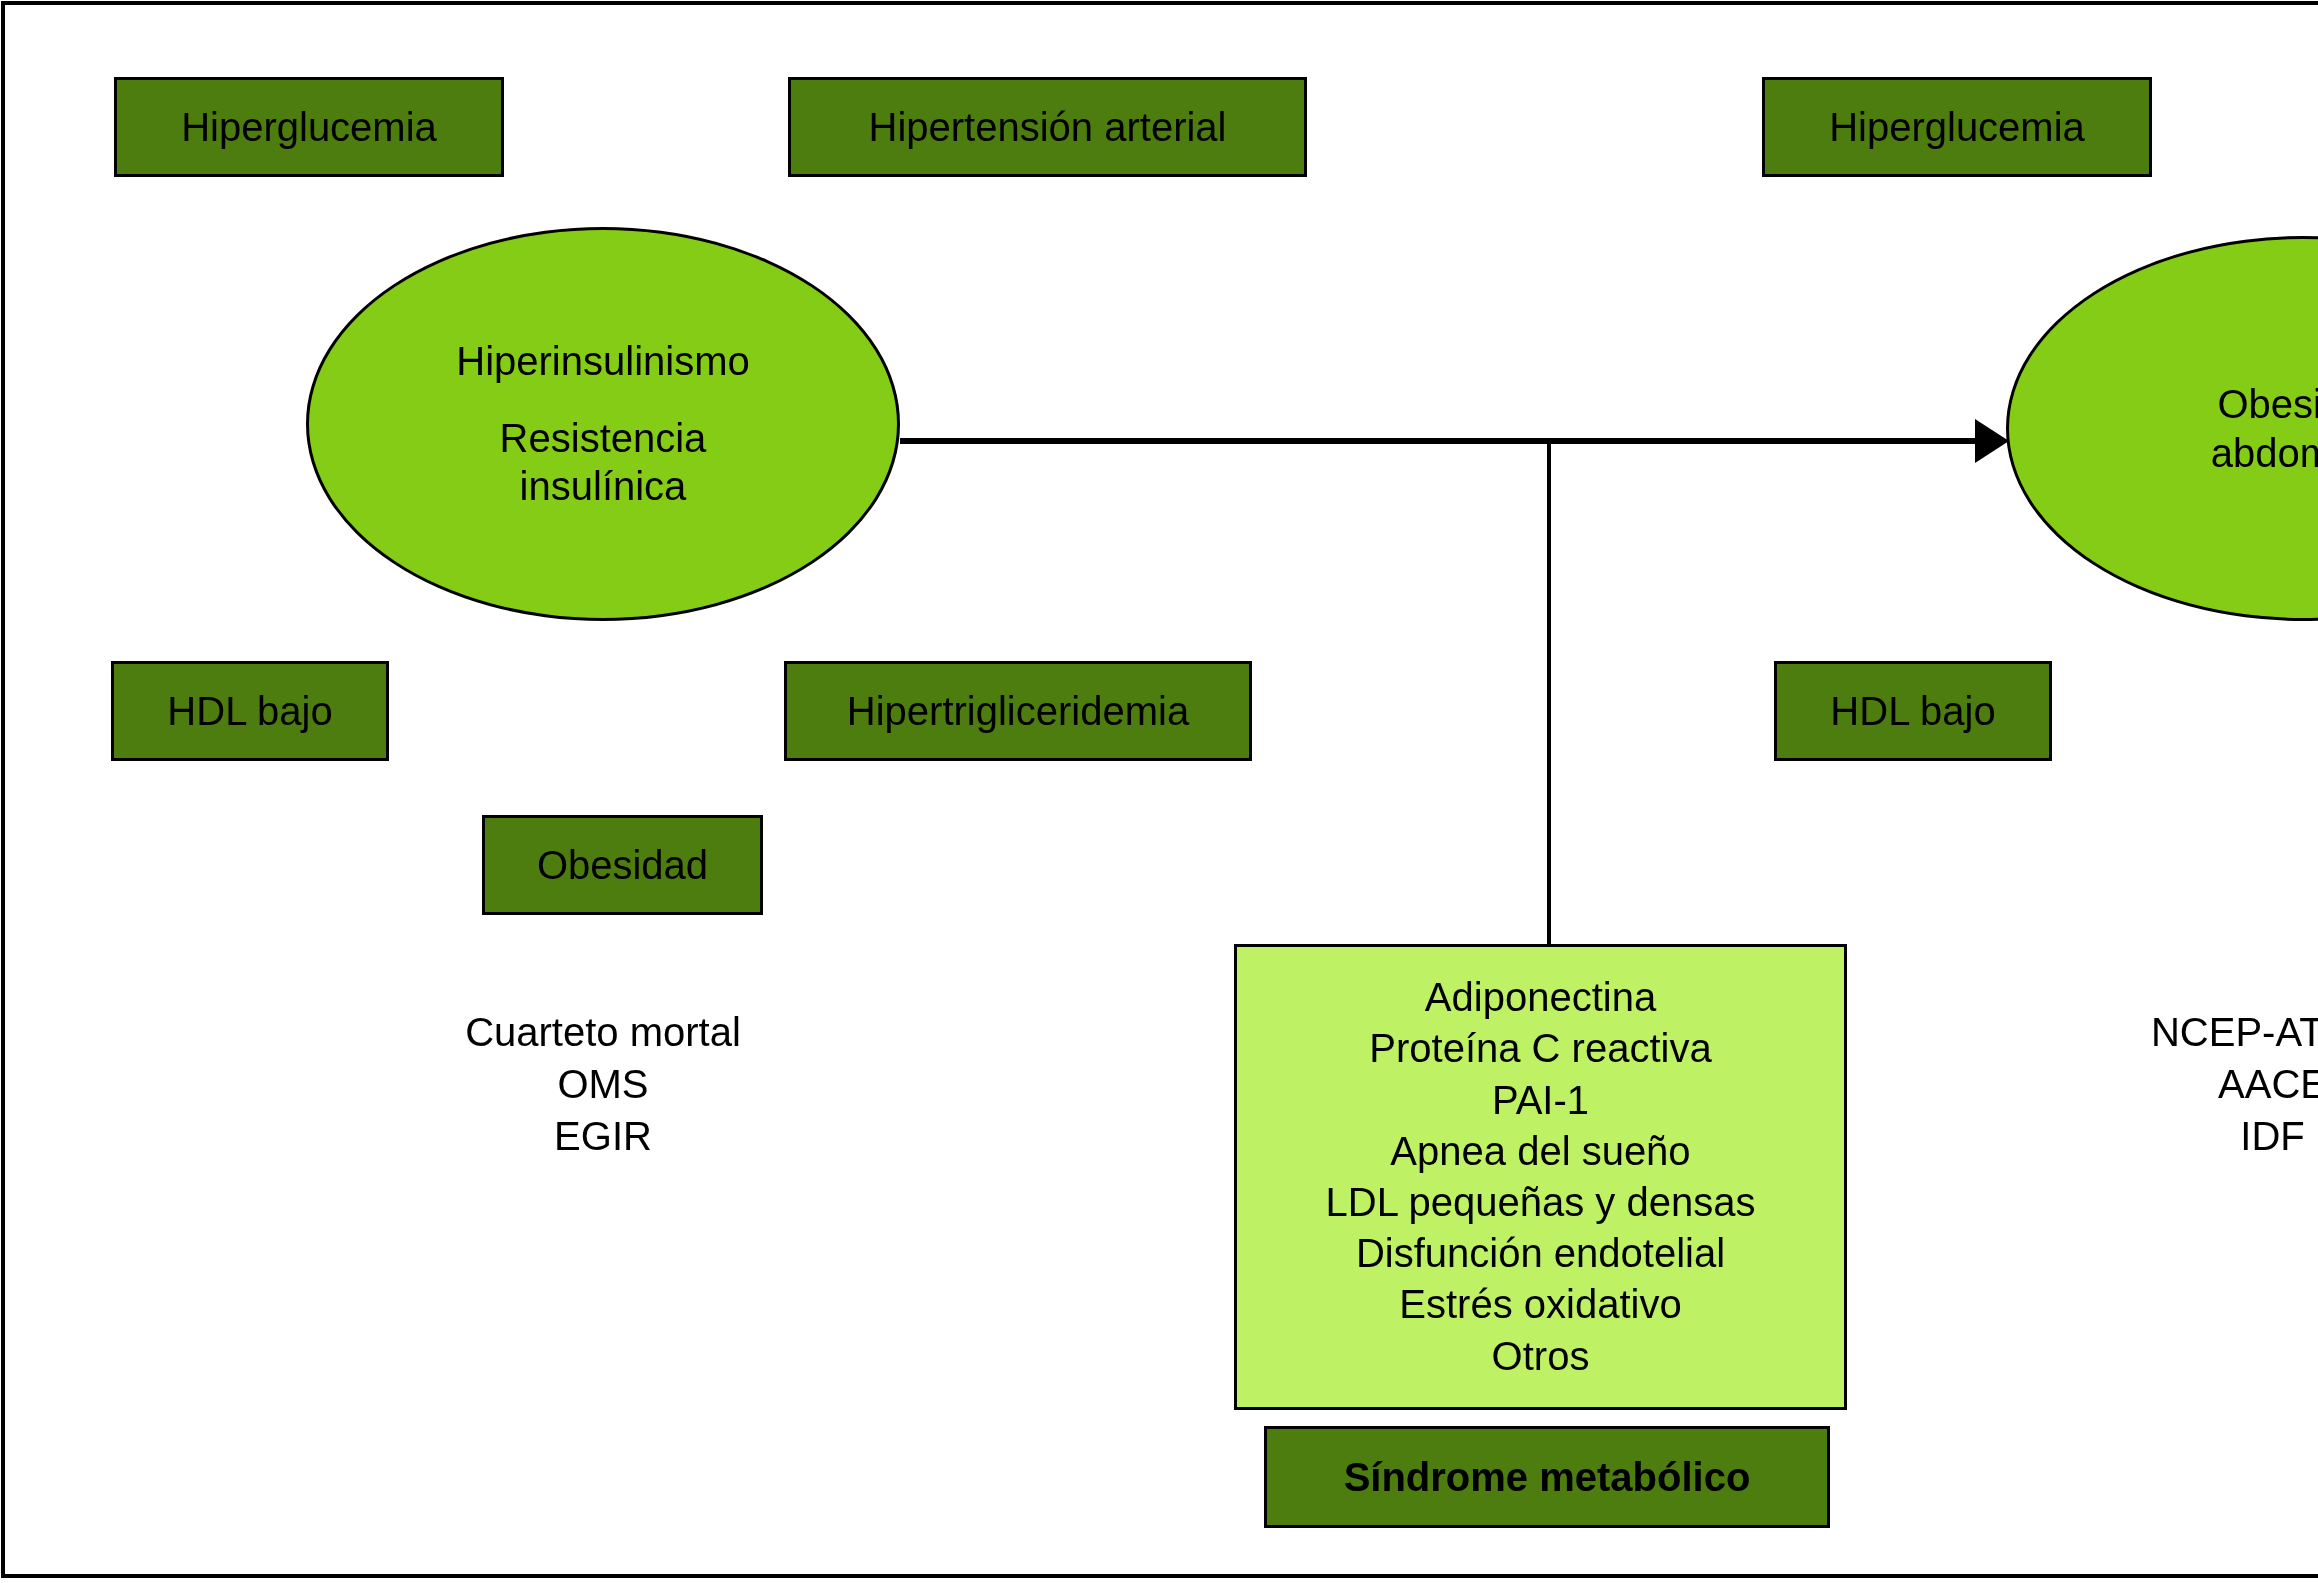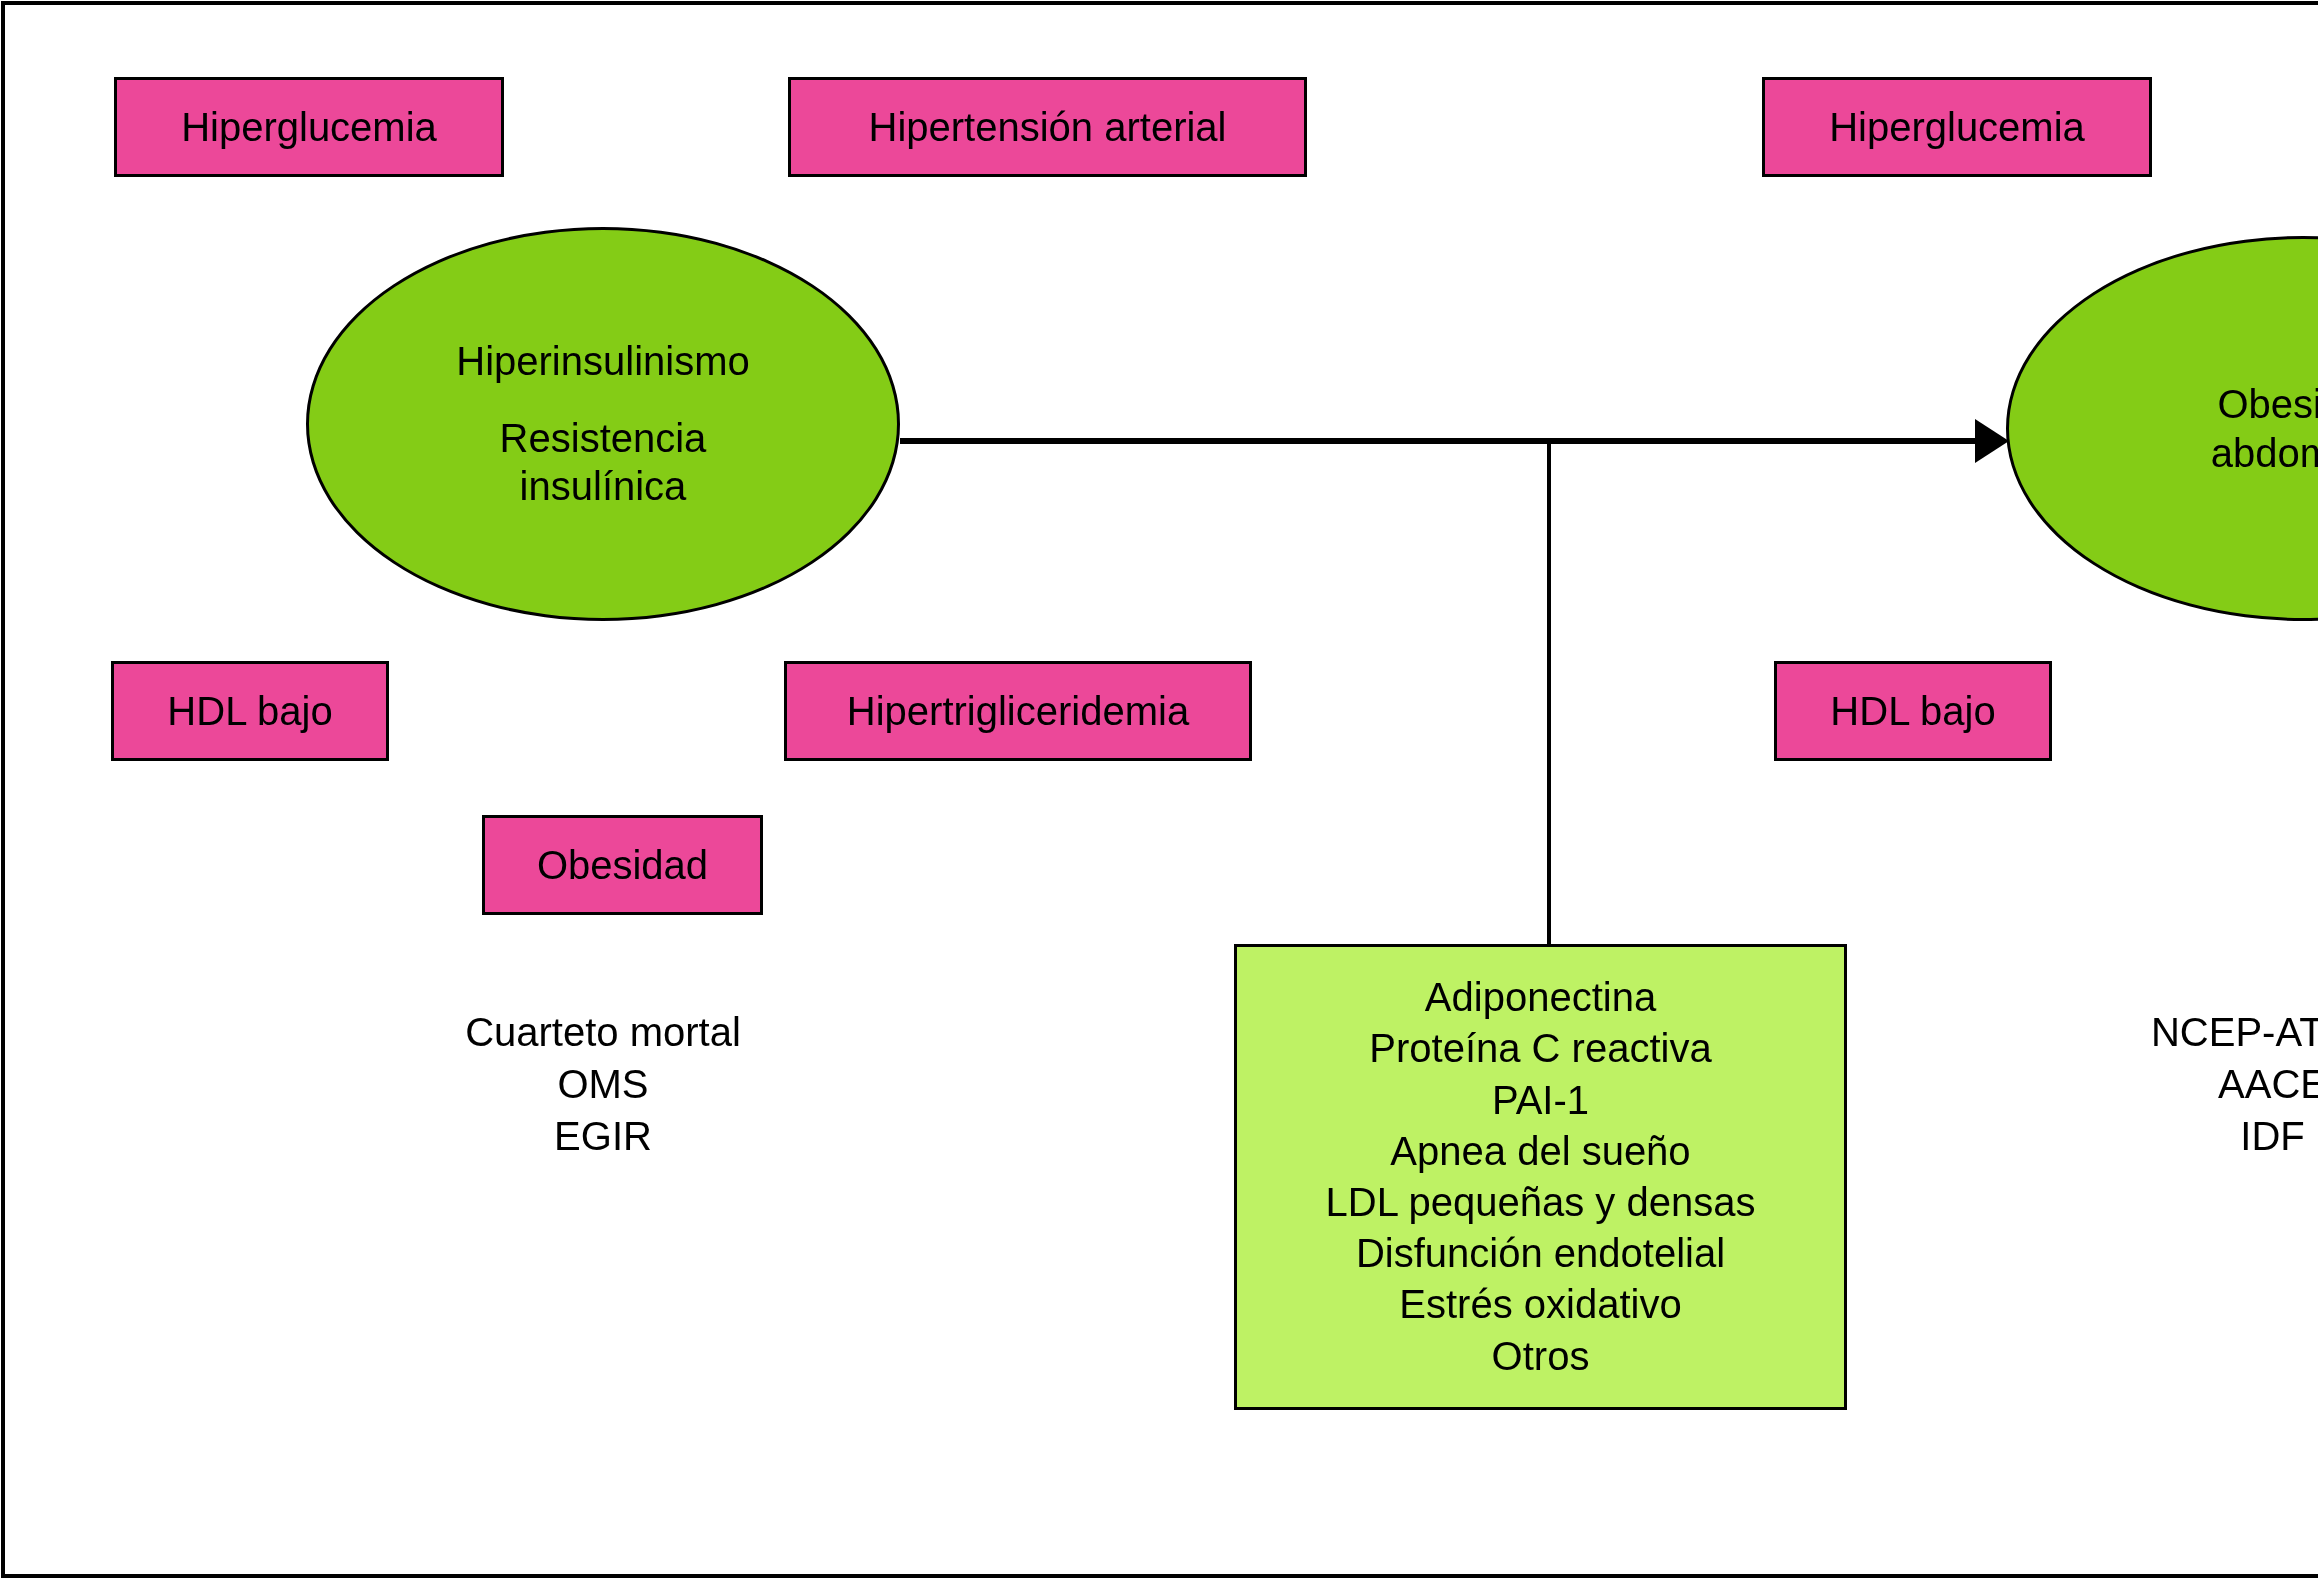--- a/index.html
+++ b/index.html
@@ -21,21 +21,21 @@
     border:4.2px solid #000;
     box-sizing:border-box;
     background:#fff;
   }
 
   
   .node-box{
     position:absolute;
     box-sizing:border-box;
     border:3.2px solid #000;
-    background:#ec4899;
+    background:#4d7c0f;
     display:flex;
     align-items:center;
     justify-content:center;
     font-size:40px;
     line-height:1.05;
     white-space:nowrap;
     color:#000;
   }
   .node-box.bold{ font-weight:bold; }
 
@@ -173,15 +173,18 @@
     <div>Adiponectina</div>
     <div>Proteína C reactiva</div>
     <div>PAI-1</div>
     <div>Apnea del sueño</div>
     <div>LDL pequeñas y densas</div>
     <div>Disfunción endotelial</div>
     <div>Estrés oxidativo</div>
     <div>Otros</div>
   </div>
 
+  <div class="node-box bold" style="left:1264px; top:1426px; width:566px; height:102px;">
+    <span>Síndrome metabólico</span>
+  </div>
 
 </div>
 
 
 </body></html>

